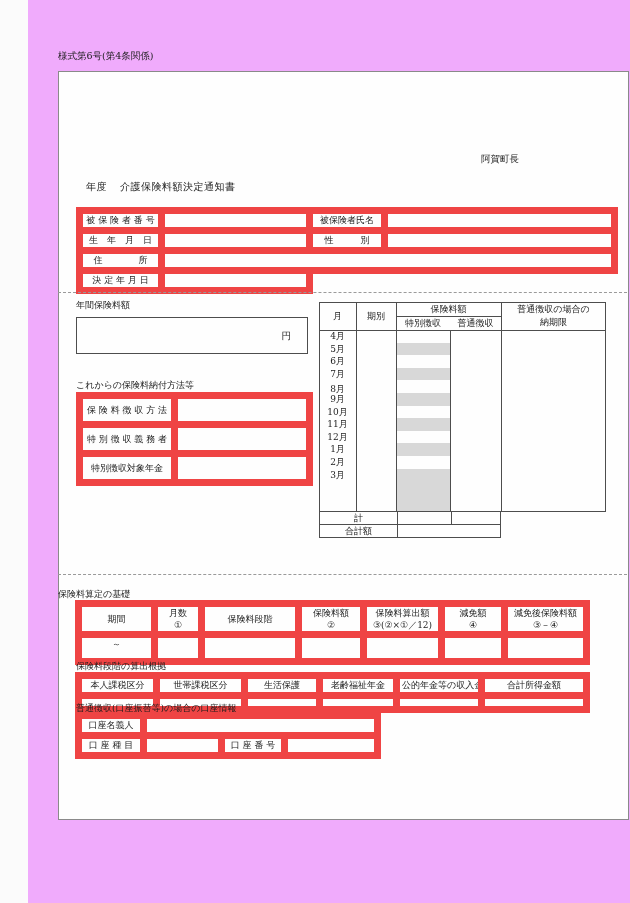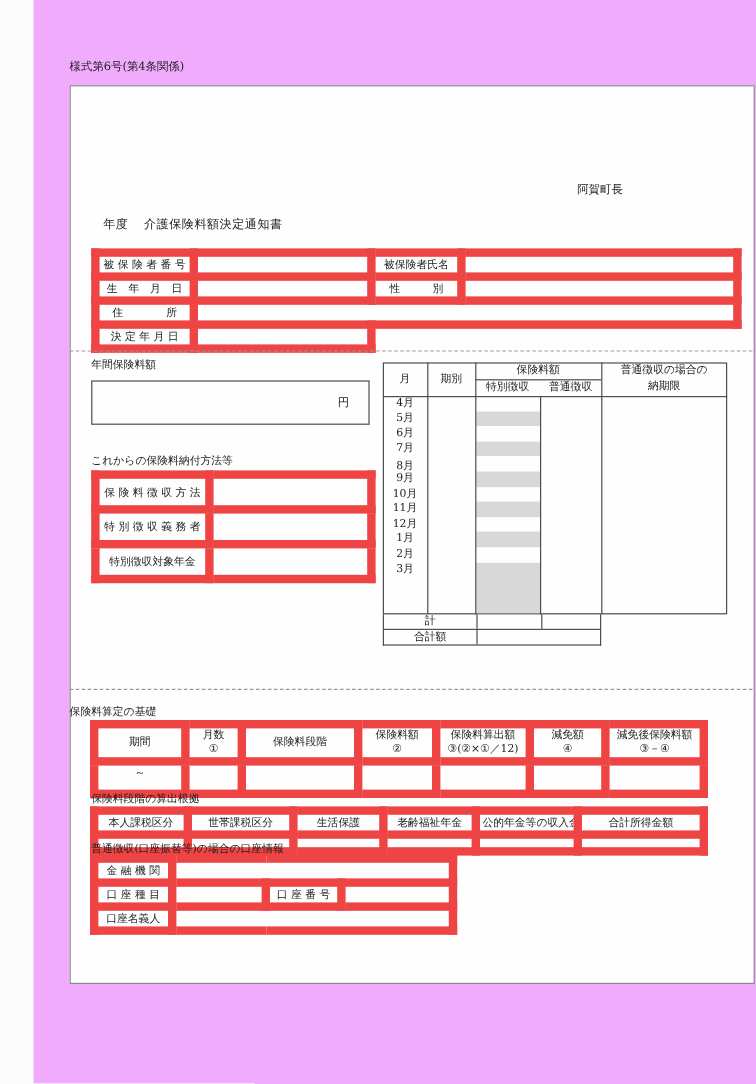--- a/index.html
+++ b/index.html
@@ -251,30 +251,26 @@
 
   <div class="abs lbl-sm" style="left:48px;top:703px">普通徴収(口座振替等)の場合の口座情報</div>
   <table class="t" style="left:47px;top:712px;width:299px">
     <colgroup>
         <col style="width:65px">
         <col style="width:78px">
         <col style="width:63px">
         <col style="width:93px">
       </colgroup>
     <tbody>
-        <tr style="height:13px">
-      <td class="lbl">金 融 機 関</td>
-      <td colspan="3"></td>
-    </tr>
-    <tr style="height:13px">
-      <td class="lbl">口 座 種 目</td>
-      <td></td>
-      <td class="lbl">口 座 番 号</td>
-      <td></td>
-    </tr>
     <tr style="height:13px">
       <td class="lbl">口座名義人</td>
       <td colspan="3"></td>
     </tr>
+    <tr style="height:13px">
+      <td class="lbl">口 座 種 目</td>
+      <td></td>
+      <td class="lbl">口 座 番 号</td>
+      <td></td>
+    </tr>
   </tbody>
     </table>
 
 </div>
 
 </body></html>

